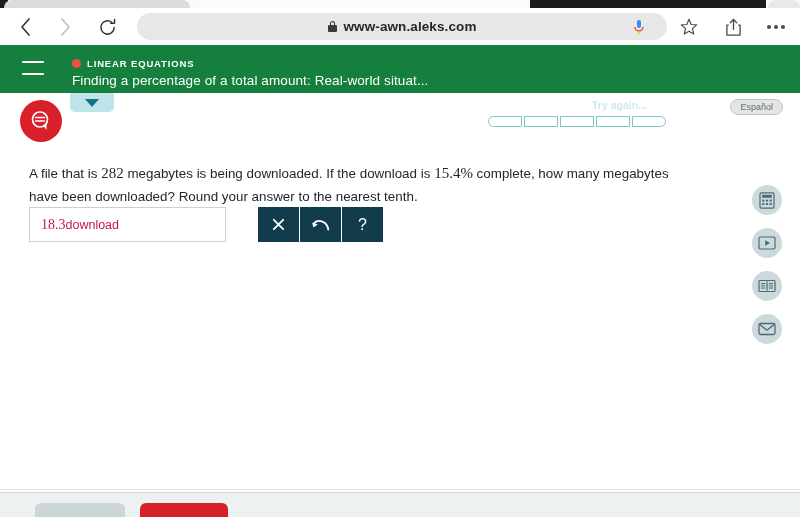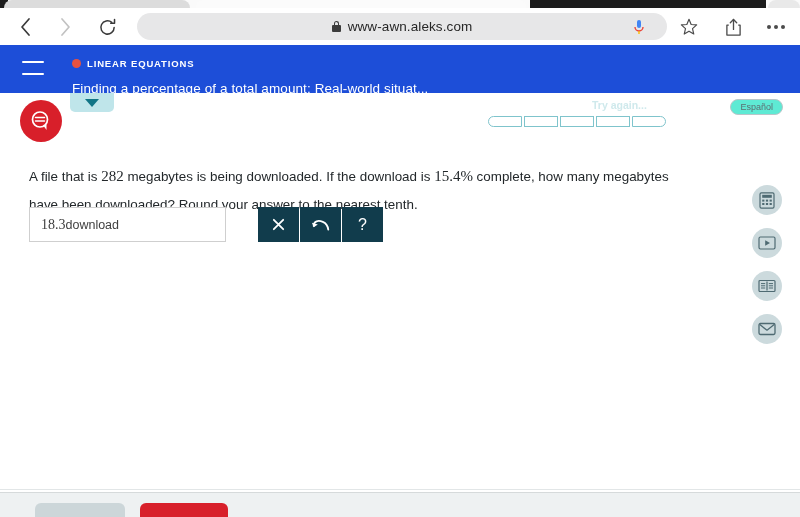--- a/index.html
+++ b/index.html
@@ -49,21 +49,21 @@
   .nav-back  { left: 12px; }
   .nav-fwd   { left: 52px; }
   .nav-rel   { left: 94px; }
 
   .urlbar {
     position: absolute; left: 137px; top: 5px;
     width: 530px; height: 27px;
     background: #e7e7e8; border-radius: 14px;
     display: flex; align-items: center; justify-content: center;
   }
-  .url-inner { display: flex; align-items: center; gap: 7px; }
+  .url-inner { display: flex; align-items: center; gap: 7px; font-weight: bold; }
   .lock-ico { width: 9px; height: 11px; position: relative; }
   .lock-ico .body {
     position: absolute; bottom: 0; left: 0; width: 9px; height: 7px;
     background: #3c3c3c; border-radius: 1px;
   }
   .lock-ico .shackle {
     position: absolute; top: 0; left: 2px; width: 5px; height: 5px;
     border: 1.5px solid #3c3c3c; border-bottom: none;
     border-radius: 3px 3px 0 0;
   }
@@ -76,39 +76,39 @@
     display: flex; align-items: center; justify-content: center;
   }
   .tb-star  { left: 678px; }
   .tb-share { left: 722px; }
   .tb-dots  { left: 765px; display:flex; gap:3px; }
   .dot { width: 4px; height: 4px; border-radius: 50%; background: #4b4b4b; }
 
   
   .appheader {
     position: absolute; top: 45px; left: 0; width: 800px; height: 48px;
-    background: #1d4ed8;
+    background: #15803d;
   }
   .hamburger {
     position: absolute; left: 22px; top: 14px; width: 22px; height: 18px;
     display: flex; flex-direction: column; justify-content: space-between;
     padding: 2px 0;
   }
   .hamburger span { display:block; height: 2px; background: #fff; border-radius: 1px; }
   .hdr-topic {
     position: absolute; left: 72px; top: 13px;
     display: flex; align-items: center; gap: 6px;
   }
   .topic-dot { width: 9px; height: 9px; border-radius: 50%; background: #e8523f; }
   .topic-label {
     font-size: 9.5px; font-weight: bold; color: #ffffff;
     letter-spacing: .85px;
   }
   .hdr-title {
-    position: absolute; left: 72px; top: 36px;
+    position: absolute; left: 72px; top: 28px;
     font-size: 13.5px; color: #ffffff; letter-spacing: .1px;
     white-space: nowrap;
   }
   .tryagain-txt {
     position: absolute; left: 592px; top: 54px;
     font-size: 10.5px; color: #cfe9ec; font-weight: bold;
   }
   .progwrap {
     position: absolute; left: 488px; top: 71px;
     display: flex; gap: 2px;
@@ -149,35 +149,35 @@
   .ta-circle {
     position: absolute; left: 20px; top: 100px; width: 42px; height: 42px;
     border-radius: 50%; background: #d81f2a;
     display: flex; align-items: center; justify-content: center;
   }
 
   
   .espanol {
     position: absolute; right: 17px; top: 99px;
     padding: 2px 9px; border: 1px solid #b9c6c9; border-radius: 9px;
-    font-size: 9px; color: #5d6d72; background: #5eead4;
+    font-size: 9px; color: #5d6d72; background: #e5e5e5;
   }
 
   
   .question {
     position: absolute; left: 29px; top: 162px; width: 672px;
-    font-size: 13.4px; line-height: 28px; color: #23282b;
+    font-size: 13.4px; line-height: 23px; color: #23282b;
   }
   .mathnum { font-family: "Liberation Serif", serif; font-size: 15px; }
 
   .ansrow { position: absolute; left: 29px; top: 207px; display: flex; align-items: stretch; }
   .ansinput {
     width: 197px; height: 35px; border: 1px solid #cfcfcf; background: #fff;
     display: flex; align-items: center; padding-left: 11px;
-    font-size: 12.5px; color: #404040;
+    font-size: 12.5px; color: #be185d;
   }
   .ansinput .num { font-family: "Liberation Serif", serif; font-size: 14px; }
   .btngroup { display: flex; margin-left: 32px; gap: 1px; }
   .tbtn {
     width: 41px; height: 35px; background: #113c4c; color: #fff;
     display: flex; align-items: center; justify-content: center;
     font-size: 16px; border: none;
   }
 
   

